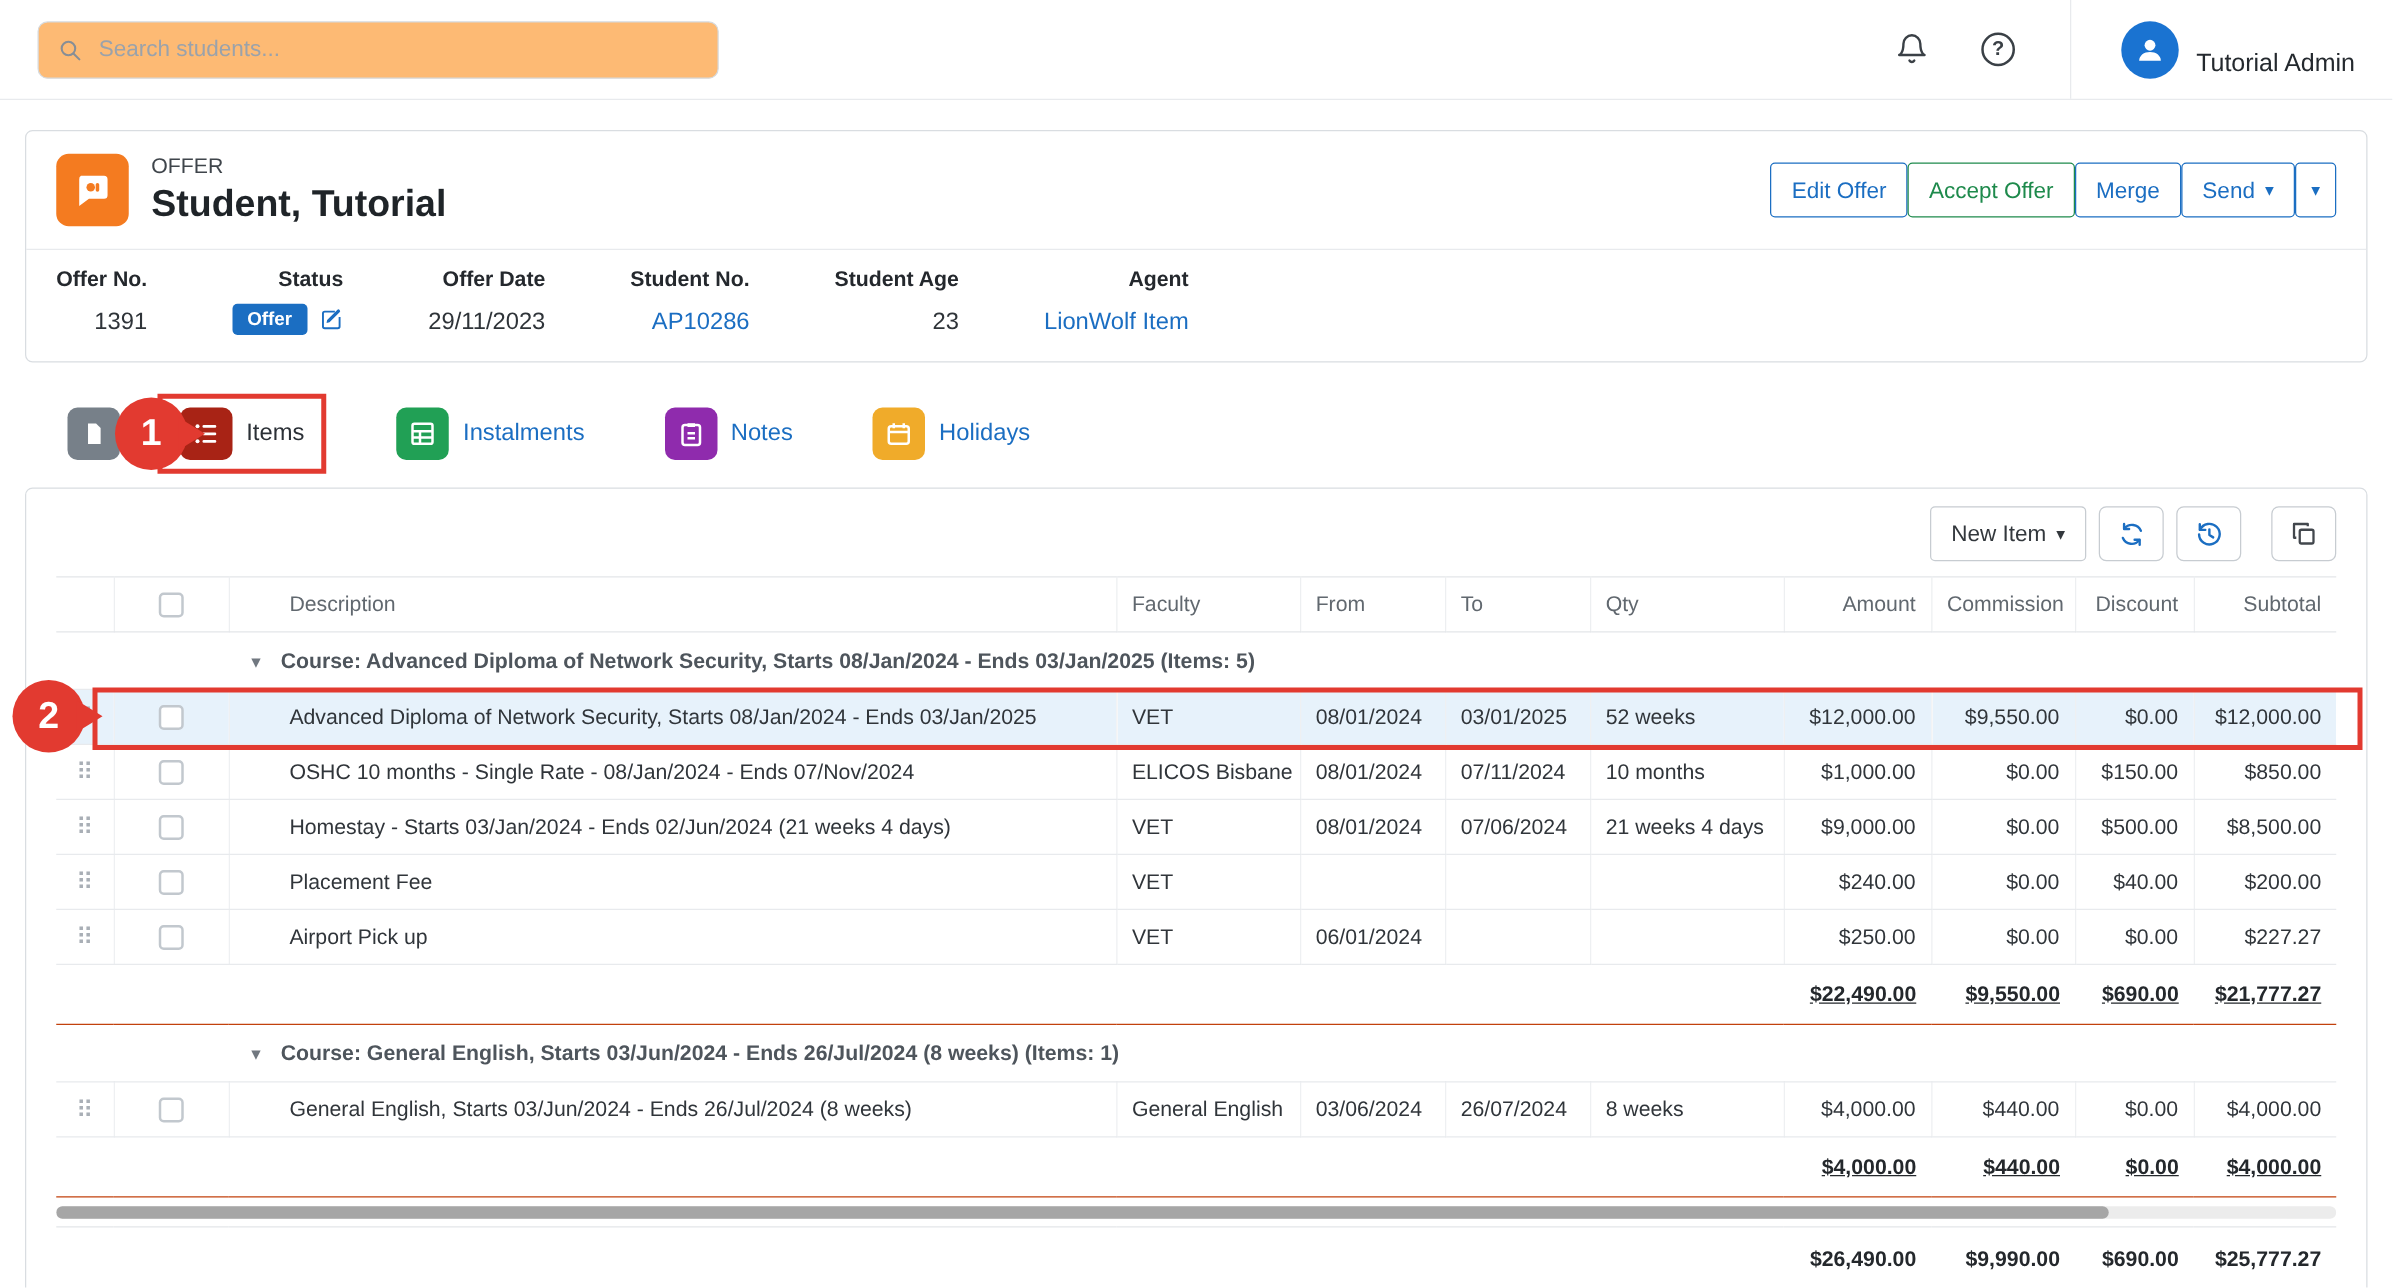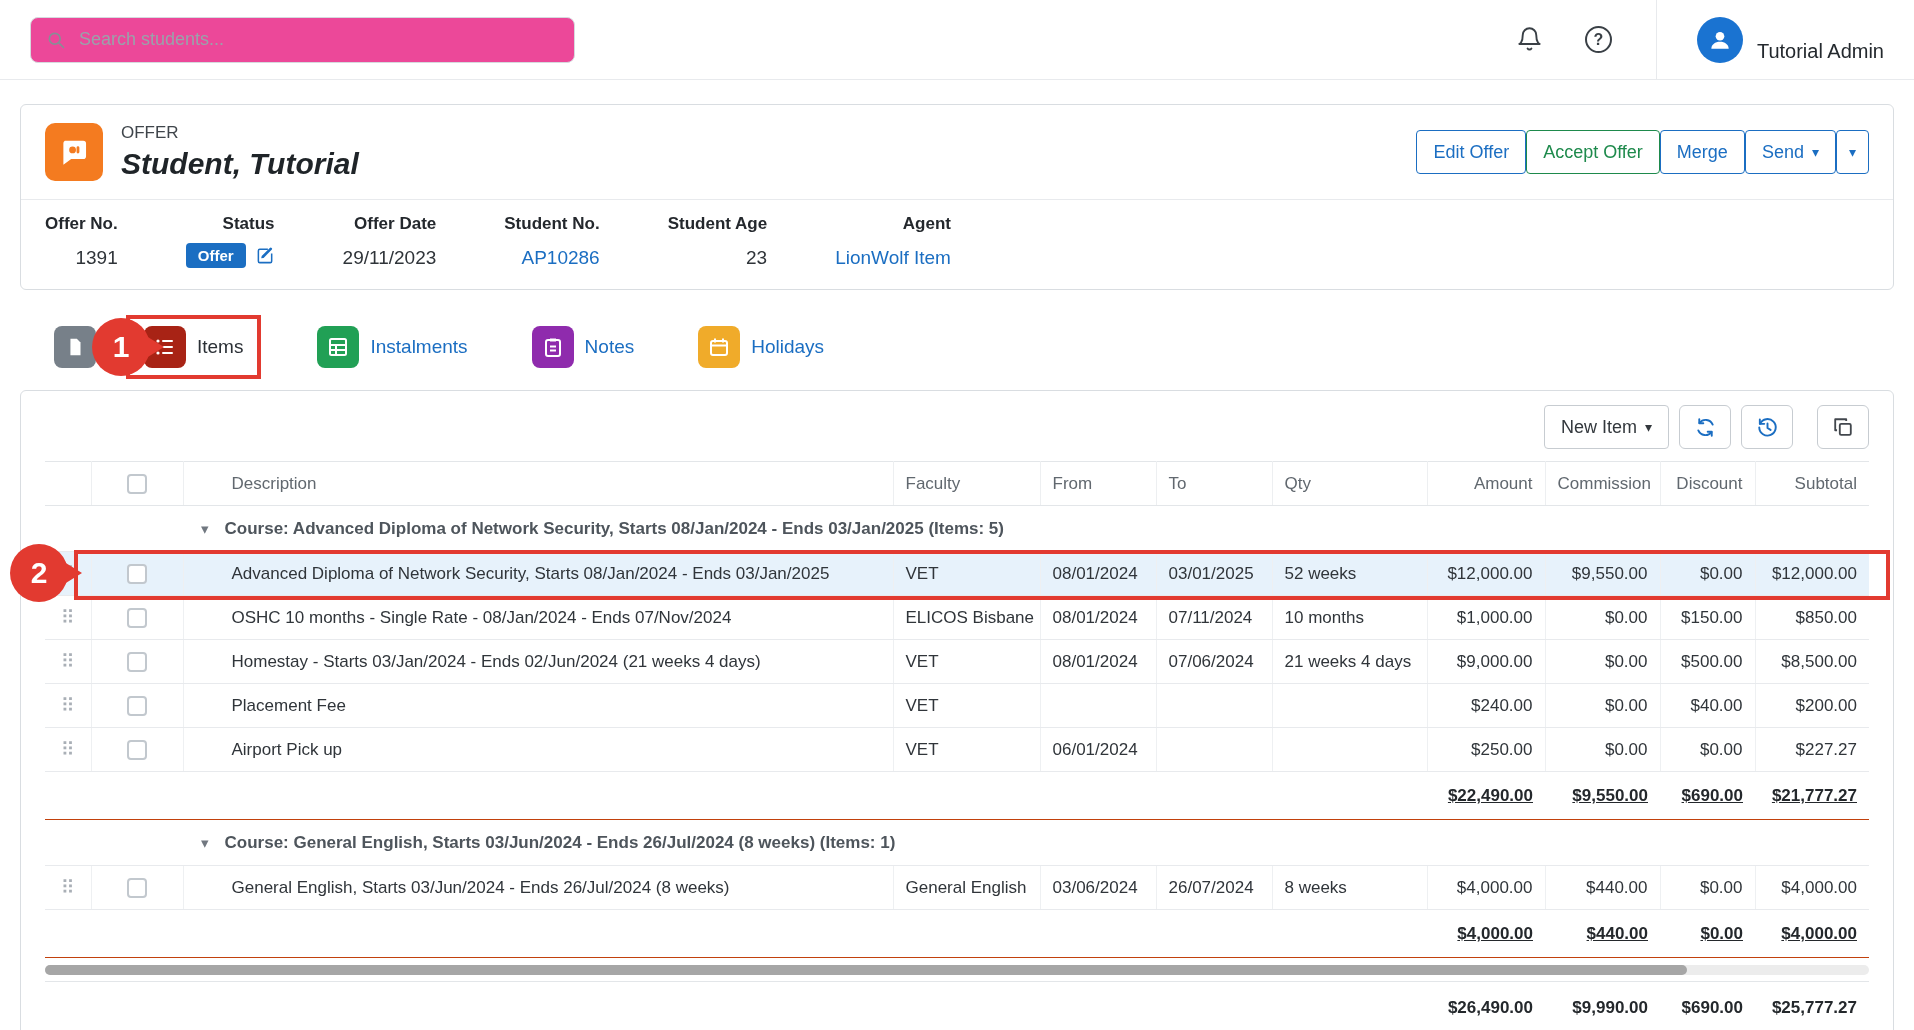--- a/index.html
+++ b/index.html
@@ -4,37 +4,37 @@
 <style>
   * { box-sizing: border-box; margin: 0; padding: 0; }
   html, body { width: 1914px; height: 1030px; }
   body { font-family: "Liberation Sans", sans-serif; background: #fff; color: #2f3337; position: relative; overflow: hidden; }
   button { font-family: inherit; }
 
   
   .topbar { height: 80px; display: flex; align-items: center; justify-content: space-between; padding: 0 30px; border-bottom: 1px solid #e8eaed; }
   .search-wrap { position: relative; width: 545px; }
   .search-wrap > svg { position: absolute; left: 16px; top: 50%; transform: translateY(-50%); }
-  .search-input { width: 100%; height: 46px; border: 1px solid #d6dade; border-radius: 8px; padding: 0 14px 0 48px; font-size: 18px; color: #333; background: #ec4899; outline: none; }
+  .search-input { width: 100%; height: 46px; border: 1px solid #d6dade; border-radius: 8px; padding: 0 14px 0 48px; font-size: 18px; color: #333; background: #fdba74; outline: none; }
   .search-input::placeholder { color: #9aa2ab; }
   .topbar-right { display: flex; align-items: center; align-self: stretch; }
   .tb-icon-btn { background: none; border: none; cursor: pointer; display: flex; align-items: center; }
   .help-circle { width: 27px; height: 27px; border: 2px solid #3a4046; border-radius: 50%; display: flex; align-items: center; justify-content: center; font-weight: bold; font-size: 16px; color: #3a4046; }
   .gap42 { margin-left: 42px; }
   .v-divider { width: 1px; align-self: stretch; background: #e8eaed; margin-left: 44px; }
   .user-chip { display: flex; align-items: flex-end; gap: 14px; margin-left: 40px; cursor: pointer; }
   .avatar { width: 46px; height: 46px; border-radius: 50%; background: #1a73d1; display: flex; align-items: center; justify-content: center; }
   .user-name { font-size: 20px; color: #24292e; }
 
   
   .header-card { margin: 24px 20px 0; border: 1px solid #d9dde1; border-radius: 6px; background: #fff; }
   .header-top { display: flex; align-items: center; gap: 18px; padding: 18px 24px; }
   .offer-icon { width: 58px; height: 58px; background: #f47b20; border-radius: 10px; display: flex; align-items: center; justify-content: center; flex: none; }
   .type-label { font-size: 17px; color: #3f454b; margin-bottom: 4px; }
-  .page-title { font-size: 30px; font-weight: bold; color: #1f2428; font-style: italic; }
+  .page-title { font-size: 30px; font-weight: bold; color: #1f2428; }
   .header-actions { margin-left: auto; display: flex; align-items: center; }
   .btn { display: inline-flex; align-items: center; gap: 8px; height: 44px; padding: 0 16px; background: #fff; border-radius: 4px; font-size: 18px; cursor: pointer; white-space: nowrap; }
   .btn-blue { border: 1px solid #1b6ec2; color: #1b6ec2; }
   .btn-green { border: 1px solid #1e8a4c; color: #1e8a4c; }
   .btn-gray { border: 1px solid #c7ccd1; color: #33383d; }
   .btn-caret-only { padding: 0 12px; }
   .caret { font-size: 14px; line-height: 1; }
   .header-divider { border-top: 1px solid #e8eaed; }
   .header-meta { display: flex; padding: 14px 24px 20px; text-align: right; }
   .meta-col { margin-right: 68px; }

